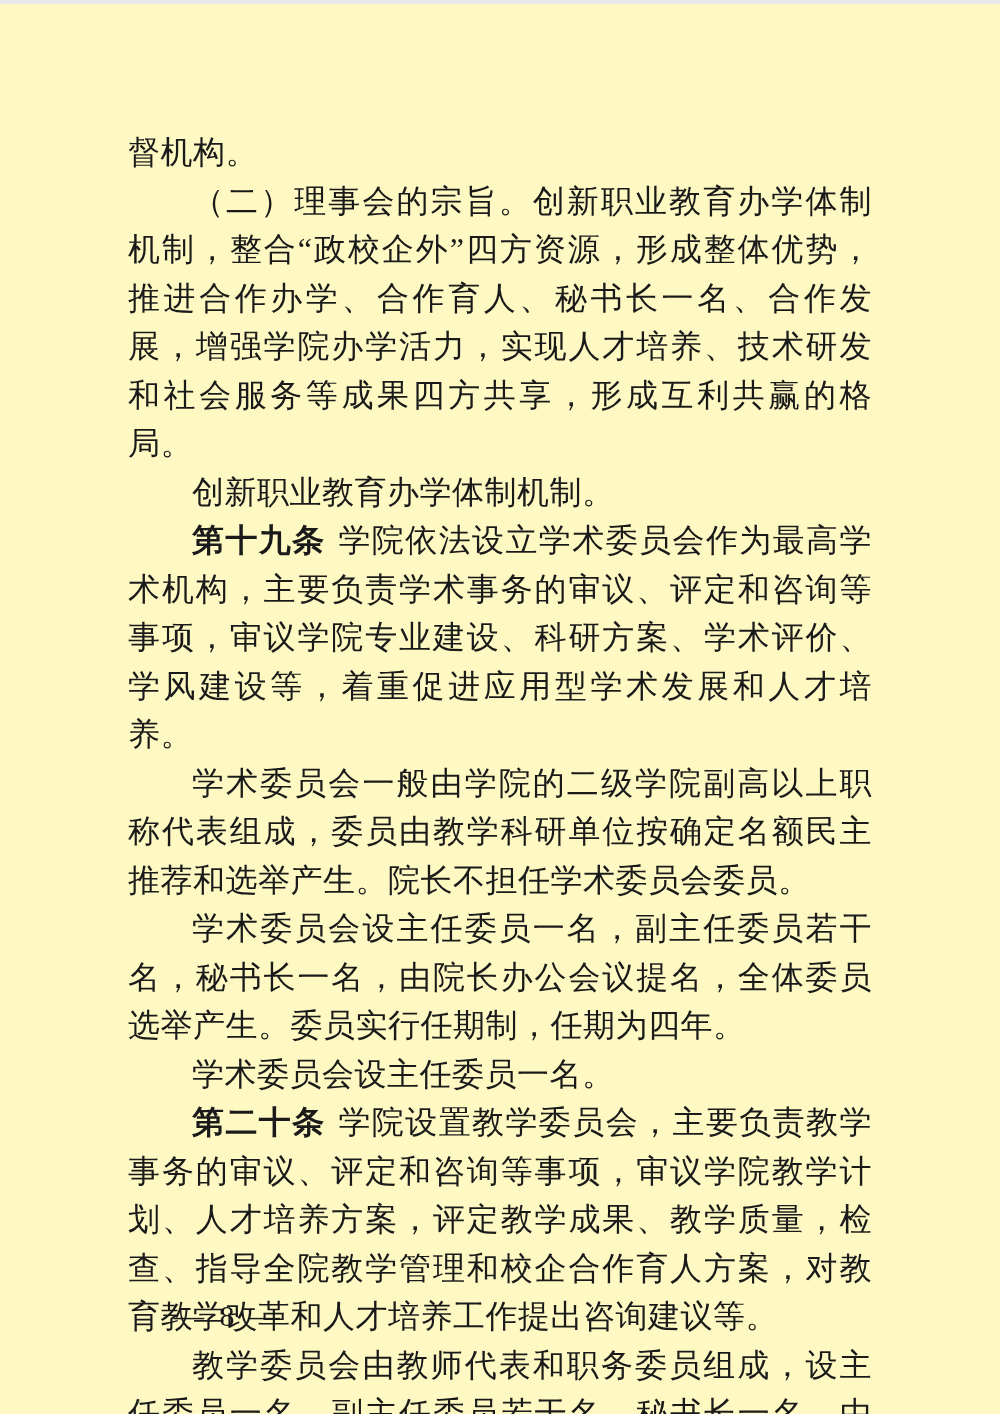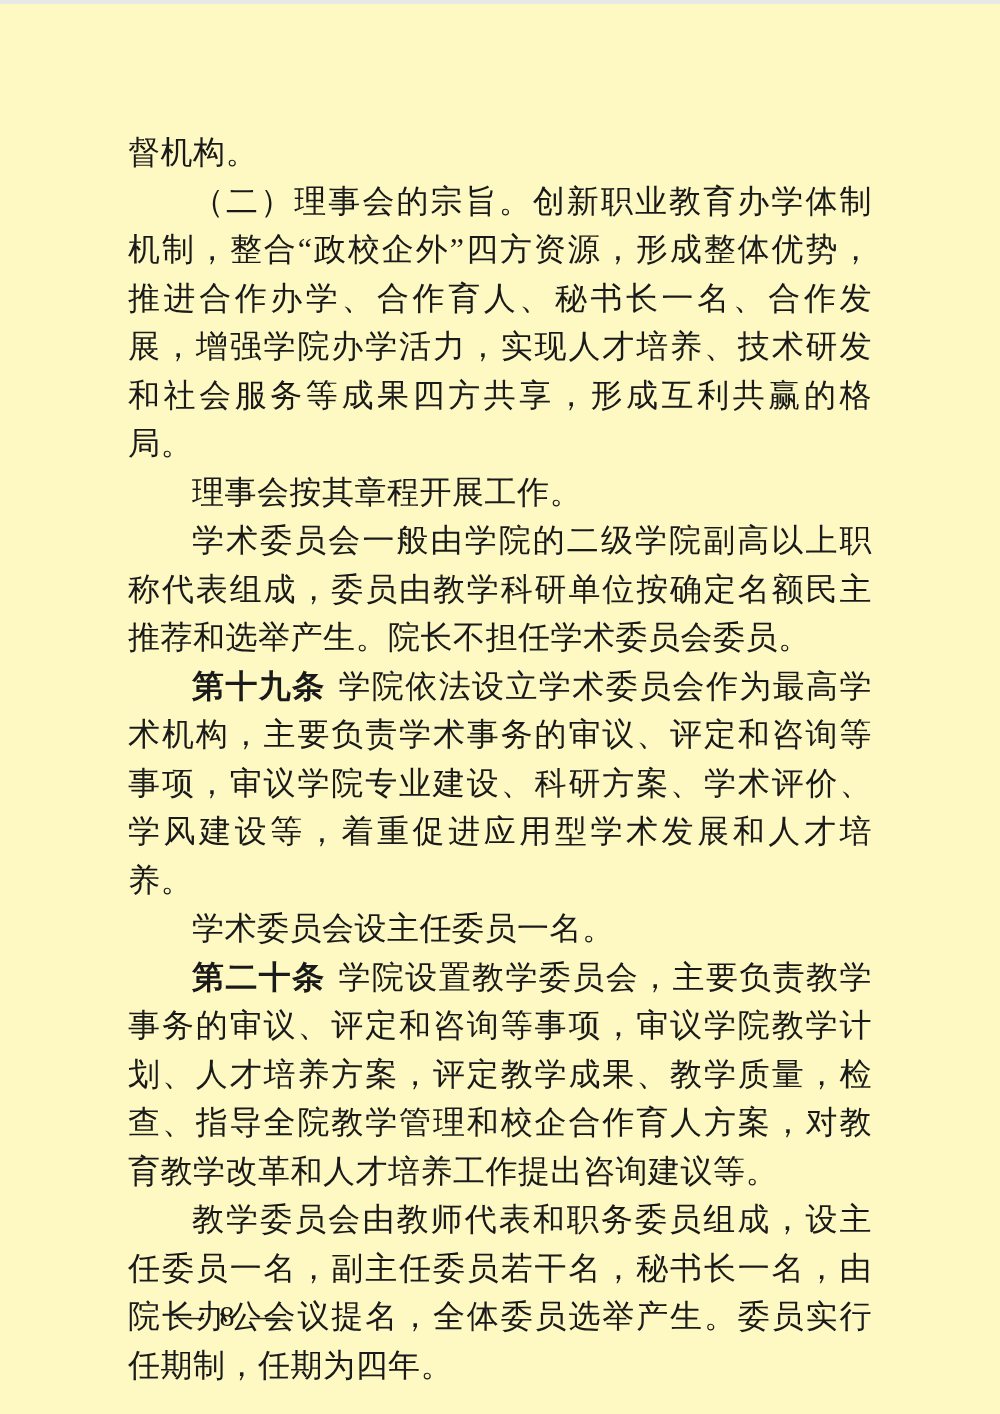--- a/index.html
+++ b/index.html
@@ -53,26 +53,27 @@
 <body>
 
 <div class="page">
 
   <div class="body-text">
 
     <p class="continuation"><span>督机构。</span></p>
 
     <p><span>（二）理事会的宗旨。创新职业教育办学体制机制，整合“政校企外”四方资源，形成整体优势，推进合作办学、合作育人、秘书长一名、合作发展，增强学院办学活力，实现人才培养、技术研发和社会服务等成果四方共享，形成互利共赢的格局。</span></p>
 
-    <p><span>理事会按其章程开展工作。</span></p>
+    <p><span>创新职业教育办学体制机制。</span></p>
+
+    <p><span class="bold-lead">第十九条</span><span>学院依法设立学术委员会作为最高学术机构，主要负责学术事务的审议、评定和咨询等事项，审议学院专业建设、科研方案、学术评价、学风建设等，着重促进应用型学术发展和人才培养。</span></p>
 
     <p><span>学术委员会一般由学院的二级学院副高以上职称代表组成，委员由教学科研单位按确定名额民主推荐和选举产生。院长不担任学术委员会委员。</span></p>
 
-    <p><span class="bold-lead">第十九条</span><span>学院依法设立学术委员会作为最高学术机构，主要负责学术事务的审议、评定和咨询等事项，审议学院专业建设、科研方案、学术评价、学风建设等，着重促进应用型学术发展和人才培养。</span></p>
-
+    <p><span>学术委员会设主任委员一名，副主任委员若干名，秘书长一名，由院长办公会议提名，全体委员选举产生。委员实行任期制，任期为四年。</span></p>
 
     <p><span>学术委员会设主任委员一名。</span></p>
 
     <p><span class="bold-lead">第二十条</span><span>学院设置教学委员会，主要负责教学事务的审议、评定和咨询等事项，审议学院教学计划、人才培养方案，评定教学成果、教学质量，检查、指导全院教学管理和校企合作育人方案，对教育教学改革和人才培养工作提出咨询建议等。</span></p>
 
     <p><span>教学委员会由教师代表和职务委员组成，设主任委员一名，副主任委员若干名，秘书长一名，由院长办公会议提名，全体委员选举产生。委员实行任期制，任期为四年。</span></p>
 
   </div>
 
   <div class="footer">— 8 —</div>

